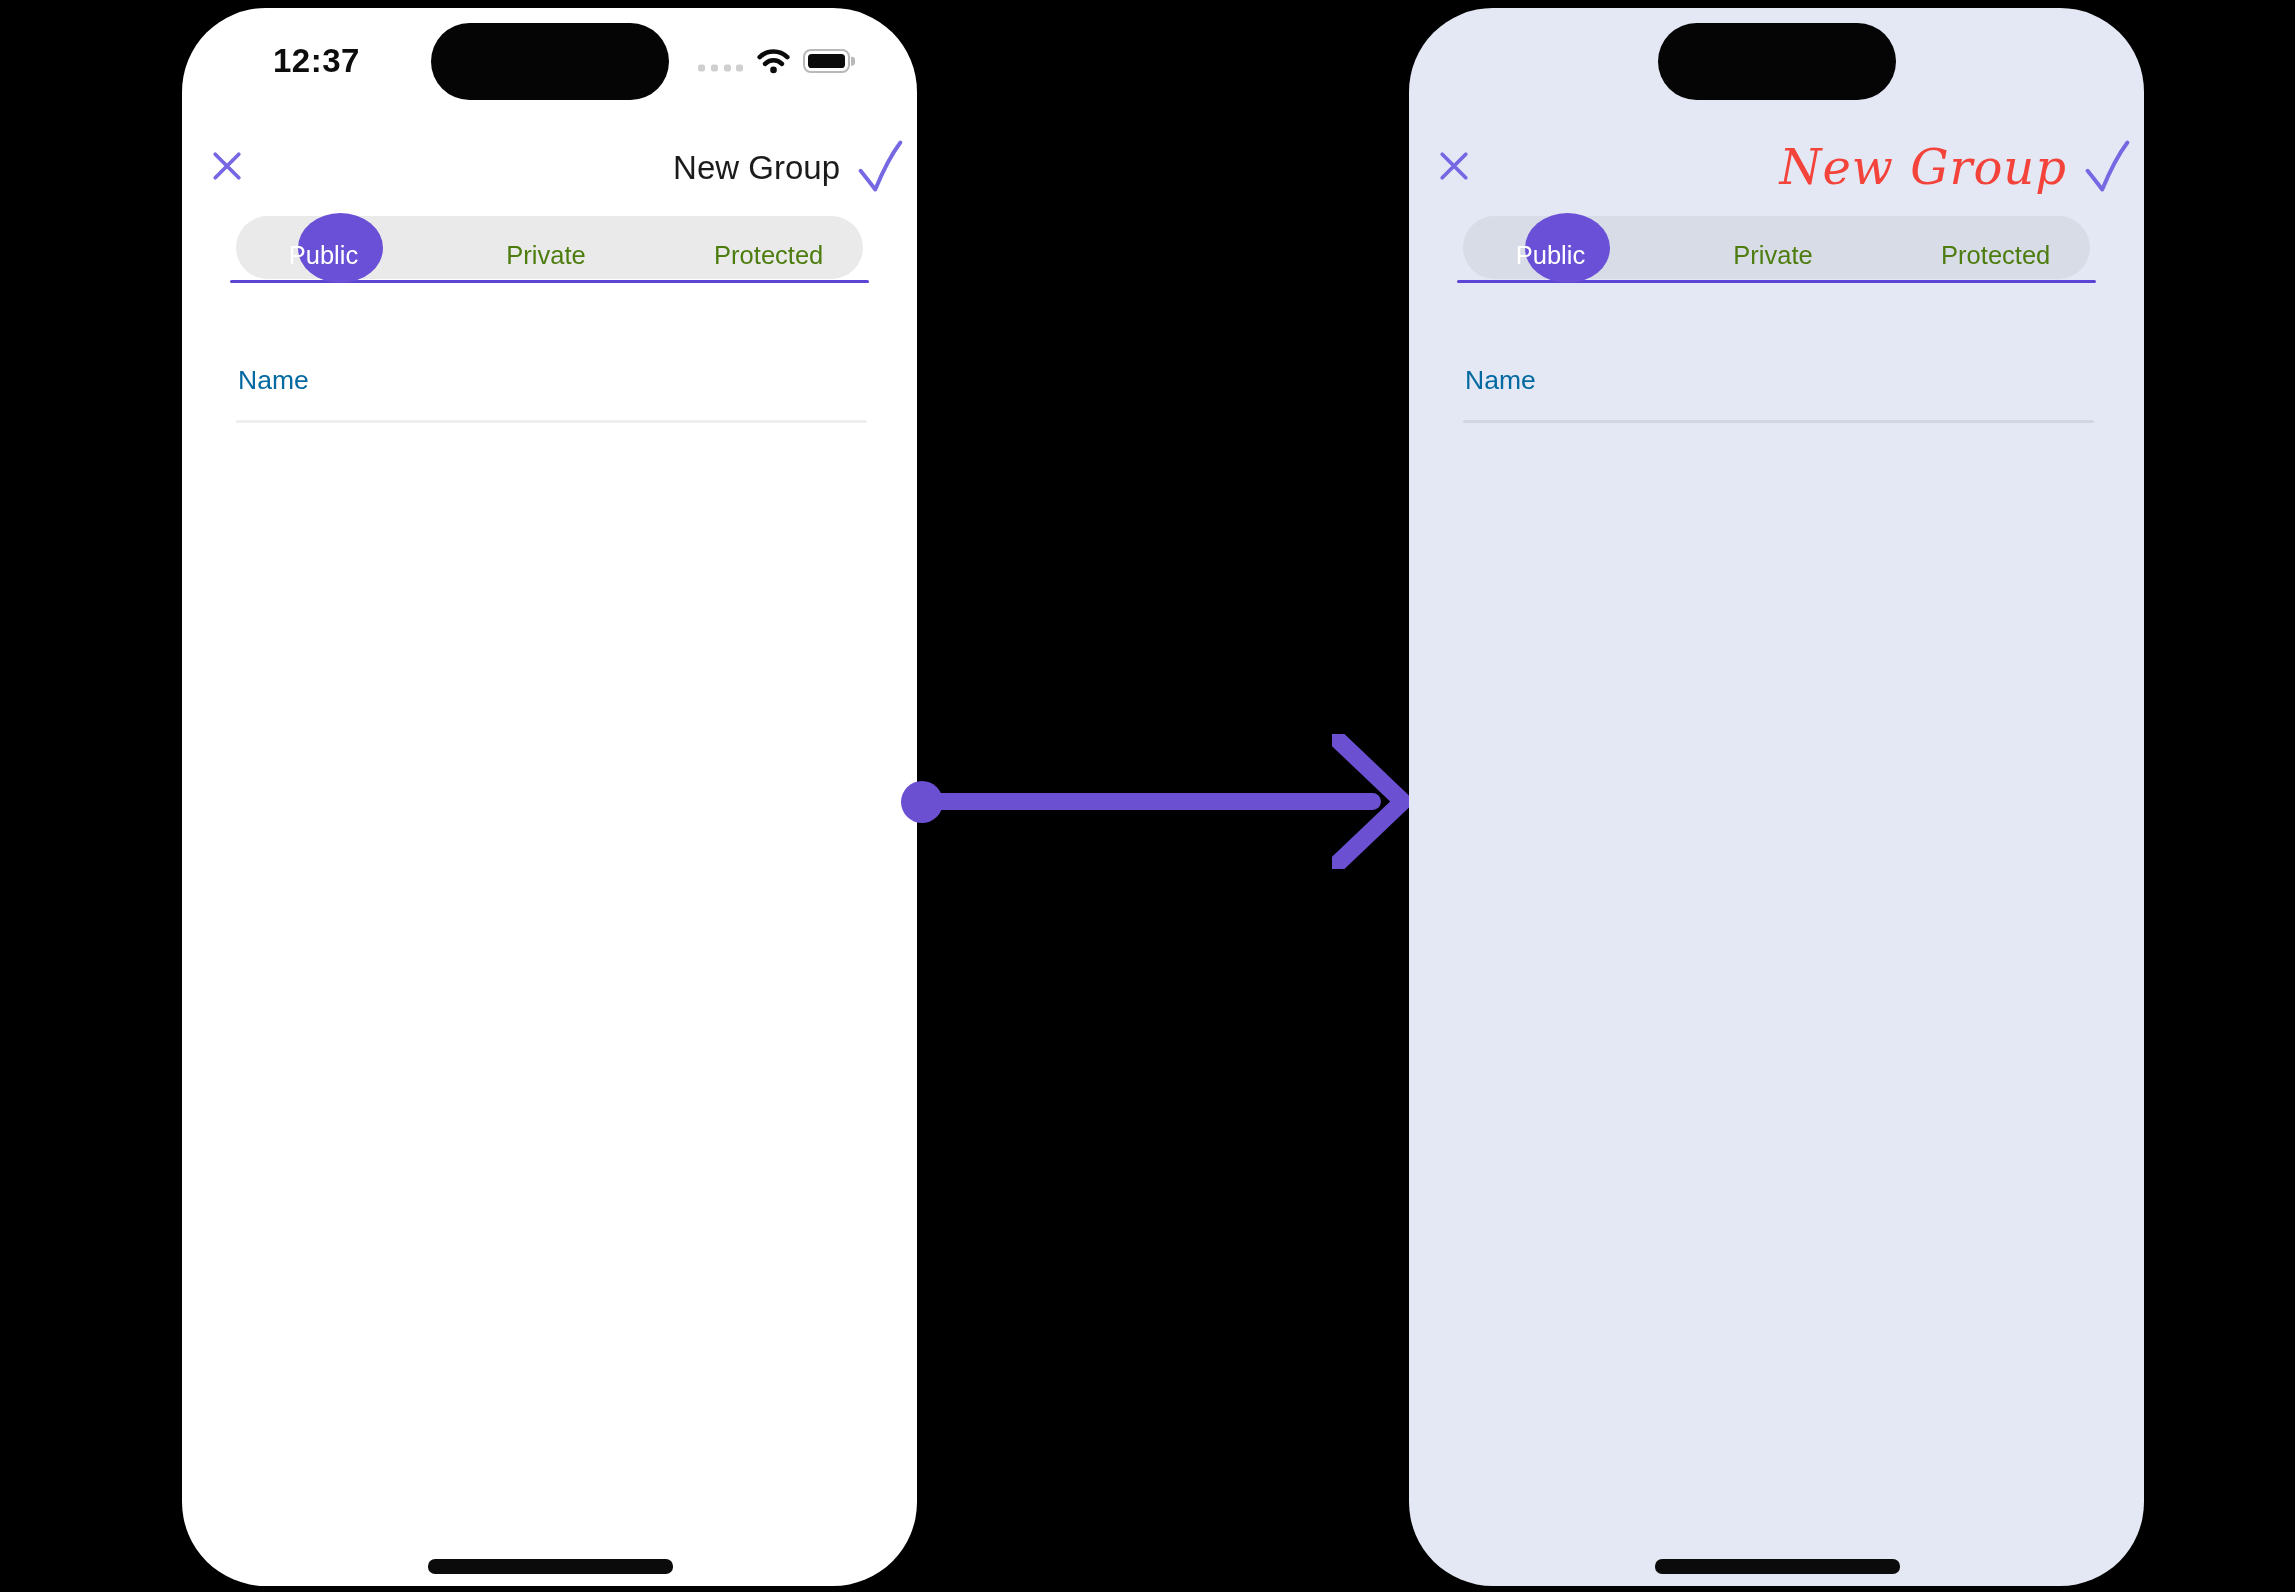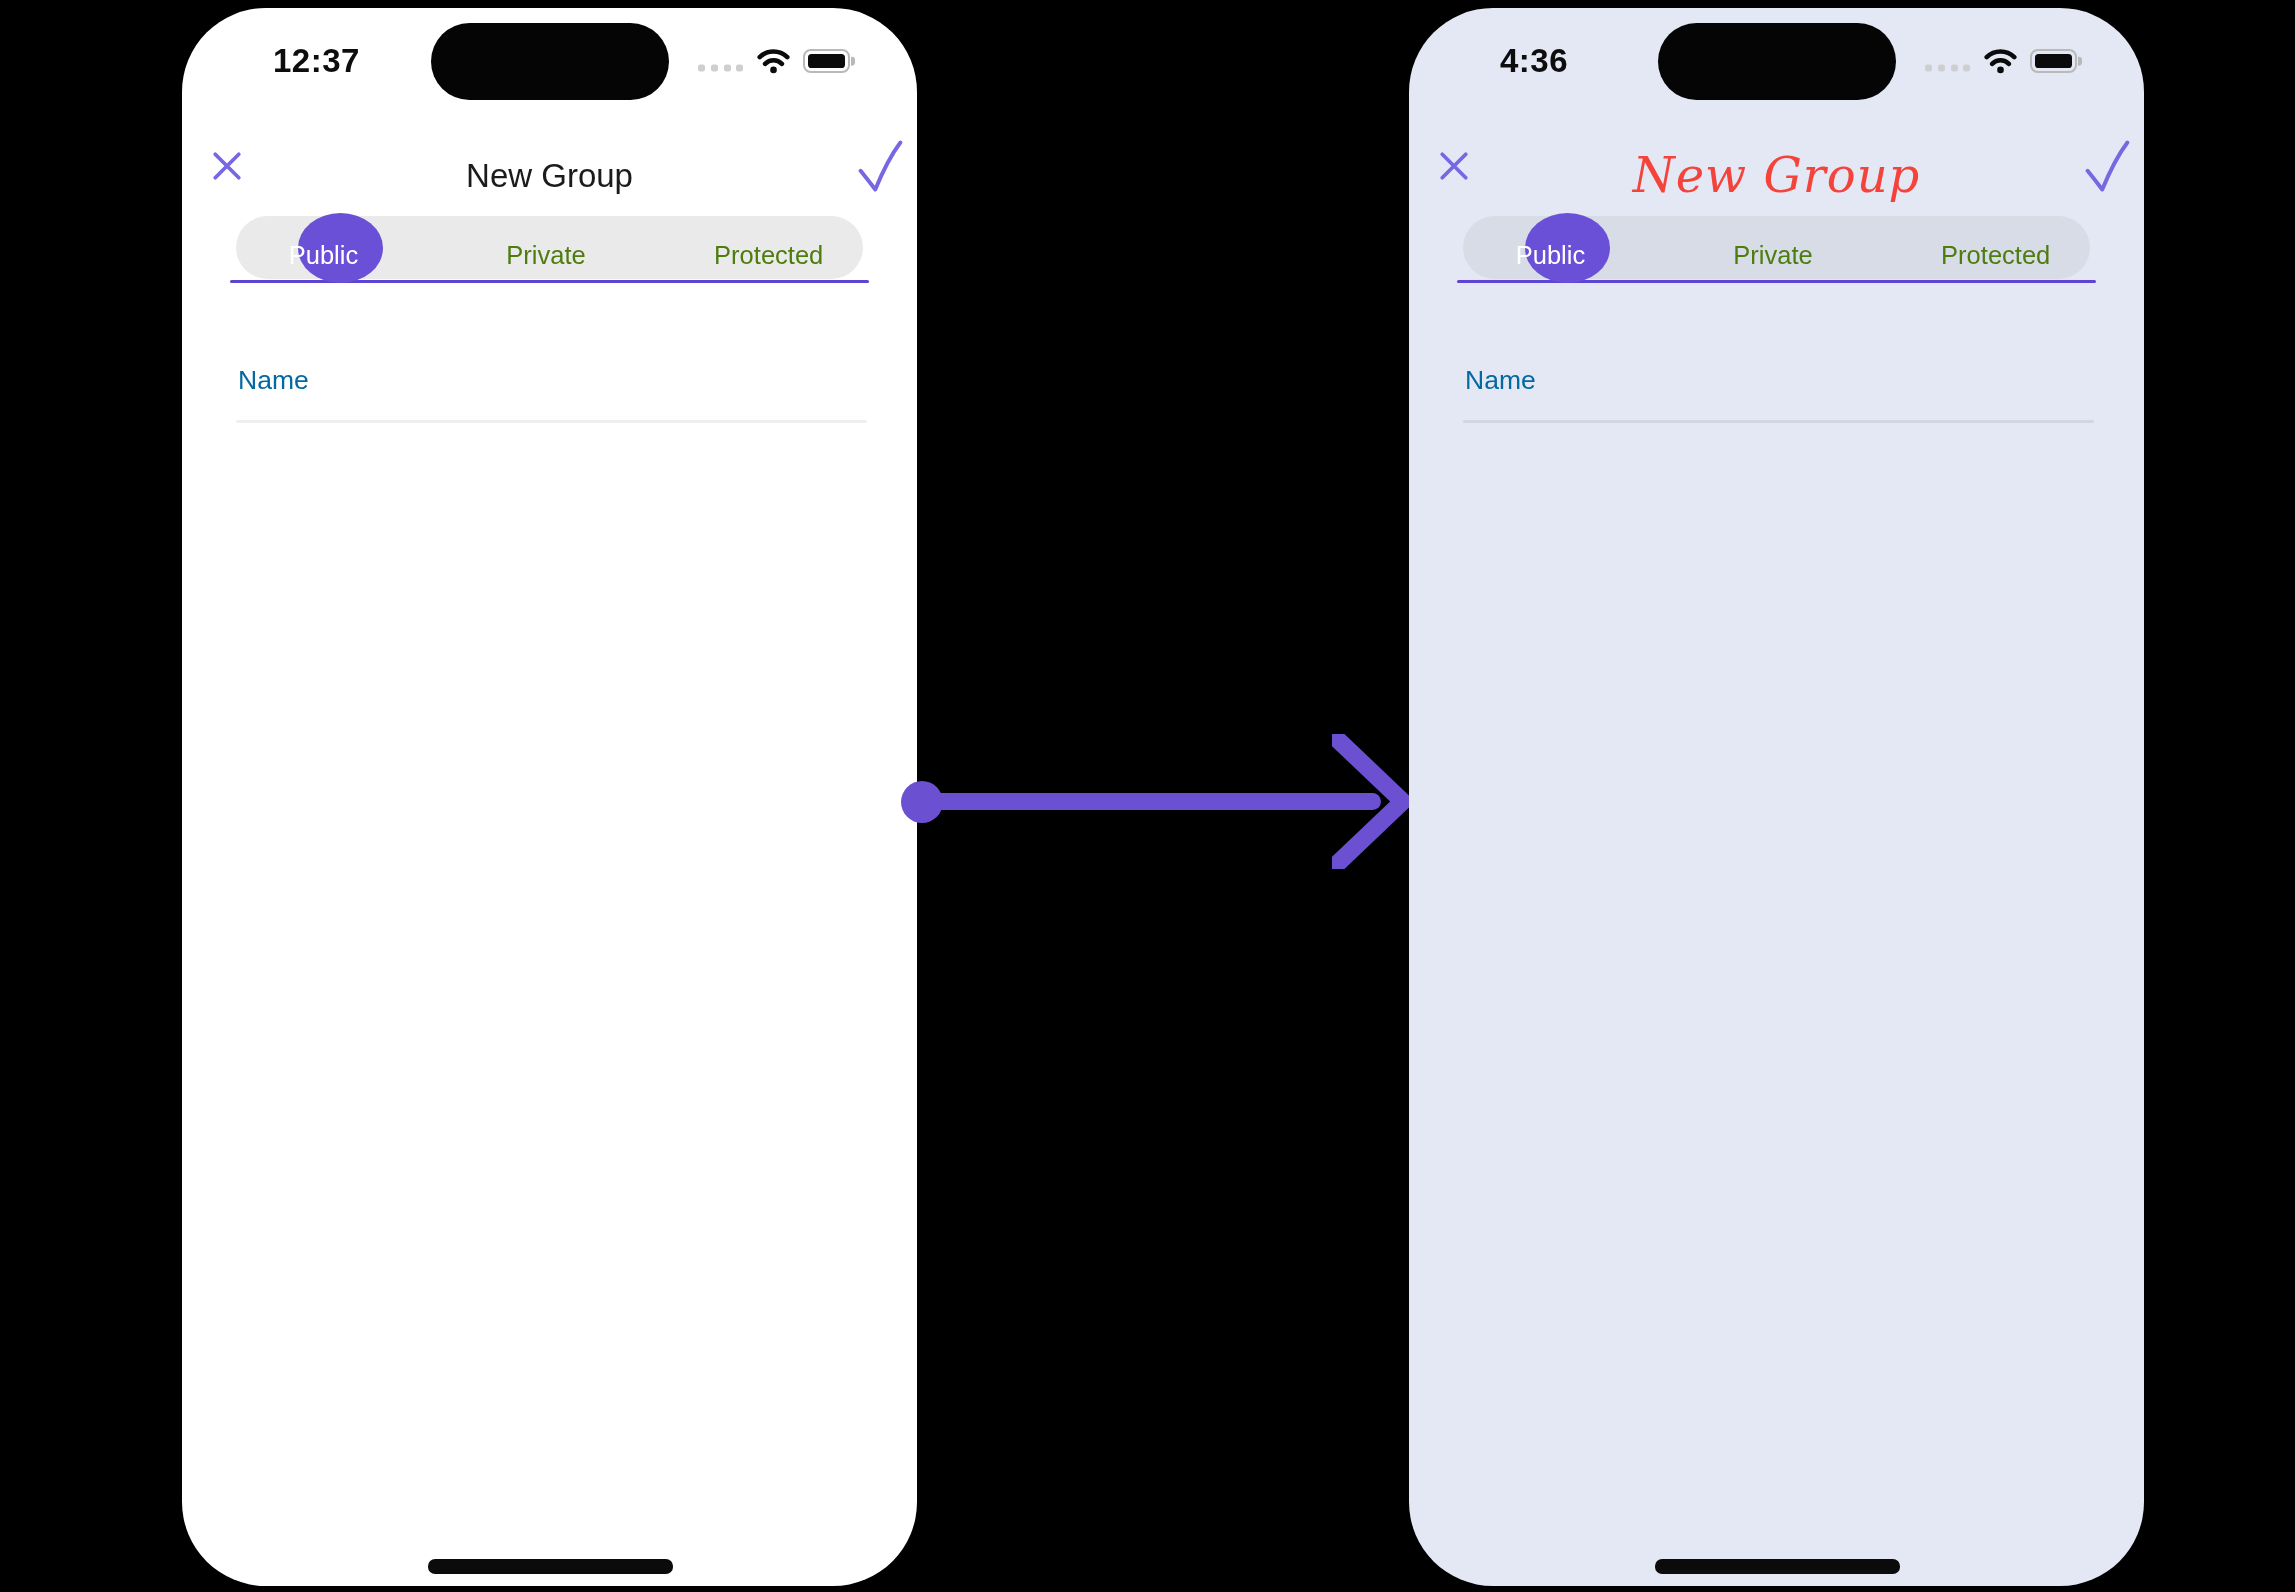--- a/index.html
+++ b/index.html
@@ -25,21 +25,21 @@
   .battery{position:relative;width:47px;height:24.5px;border:2px solid #B9B9B9;border-radius:7.7px;box-sizing:border-box;}
   .battery-fill{position:absolute;top:3.1px;left:3.1px;right:3.1px;bottom:3.1px;background:#0b0b0b;border-radius:3.6px;}
   .battery-nub{position:absolute;right:-6.6px;top:50%;transform:translateY(-50%);width:4.1px;height:8.7px;
                background:#B9B9B9;border-radius:0 3.1px 3.1px 0;}
 
   
   .navbar{position:absolute;top:129px;left:0;right:0;height:61px;}
   .close-button{position:absolute;left:30px;top:14.3px;width:30px;height:30px;background:none;border:none;padding:0;cursor:pointer;}
   .confirm-button{position:absolute;right:14.3px;top:2px;width:45px;height:54px;background:none;border:none;padding:0;cursor:pointer;}
   .navbar-title{position:absolute;left:77px;right:77px;top:0;height:61px;line-height:61px;
-                text-align:center;white-space:nowrap;margin:8px;}
+                text-align:right;white-space:nowrap;margin:0;}
   .phone.left .navbar-title{font-size:33px;font-weight:500;color:#1b1b1b;}
   .phone.right .navbar-title{font-family:"DejaVu Serif", serif;font-style:italic;font-weight:400;
                 font-size:48px;color:#F4433A;letter-spacing:1px;}
 
   
   .tabs{position:absolute;top:207px;left:48px;right:48px;height:82px;}
   .segment-track{position:absolute;top:1px;left:6.1px;right:6.1px;height:63px;border-radius:32px;}
   .phone.left .segment-track{background:#EAEAEA;}
   .phone.right .segment-track{background:#D8DCE7;}
   .tabs-underline{position:absolute;left:0;right:0;top:65px;height:3.6px;background:#5E44D4;border-radius:1.5px;}
@@ -134,40 +134,20 @@
     <span class="arrow-dot"></span>
     <span class="arrow-line"></span>
     <svg class="arrow-head" viewBox="0 0 150 264">
       <path d="M12 12 L138 132 L12 252" fill="none" stroke="#6B50D2" stroke-width="34" stroke-linecap="round" stroke-linejoin="round"></path>
     </svg>
   </div>
 
   <section class="phone right">
     <div class="island"></div>
 
-    <div class="statusbar">
-      <span class="time">4:36</span>
-      <span class="status-icons">
-        <span class="cell-dots">
-            <i></i>
-            <i></i>
-            <i></i>
-            <i></i>
-          </span>
-        <svg class="wifi" viewBox="0 0 64 50">
-          <path d="M5 18 A38 38 0 0 1 59 18" fill="none" stroke="#0b0b0b" stroke-width="9" stroke-linecap="round"></path>
-          <path d="M15.5 31 A23 23 0 0 1 48.5 31" fill="none" stroke="#0b0b0b" stroke-width="9" stroke-linecap="round"></path>
-          <circle cx="32" cy="43" r="6.5" fill="#0b0b0b"></circle>
-        </svg>
-        <span class="battery">
-          <span class="battery-fill"></span>
-            <span class="battery-nub"></span>
-        </span>
-      </span>
-    </div>
 
     <header class="navbar">
       <button class="close-button">
         <svg viewBox="0 0 56 56" width="30" height="30">
             <path class="icon-stroke" stroke-width="7" d="M6 6 L50 50 M50 6 L6 50"></path>
           </svg>
       </button>
       <h1 class="navbar-title">New Group</h1>
       <button class="confirm-button">
         <svg viewBox="0 0 86 102" width="45" height="54">

